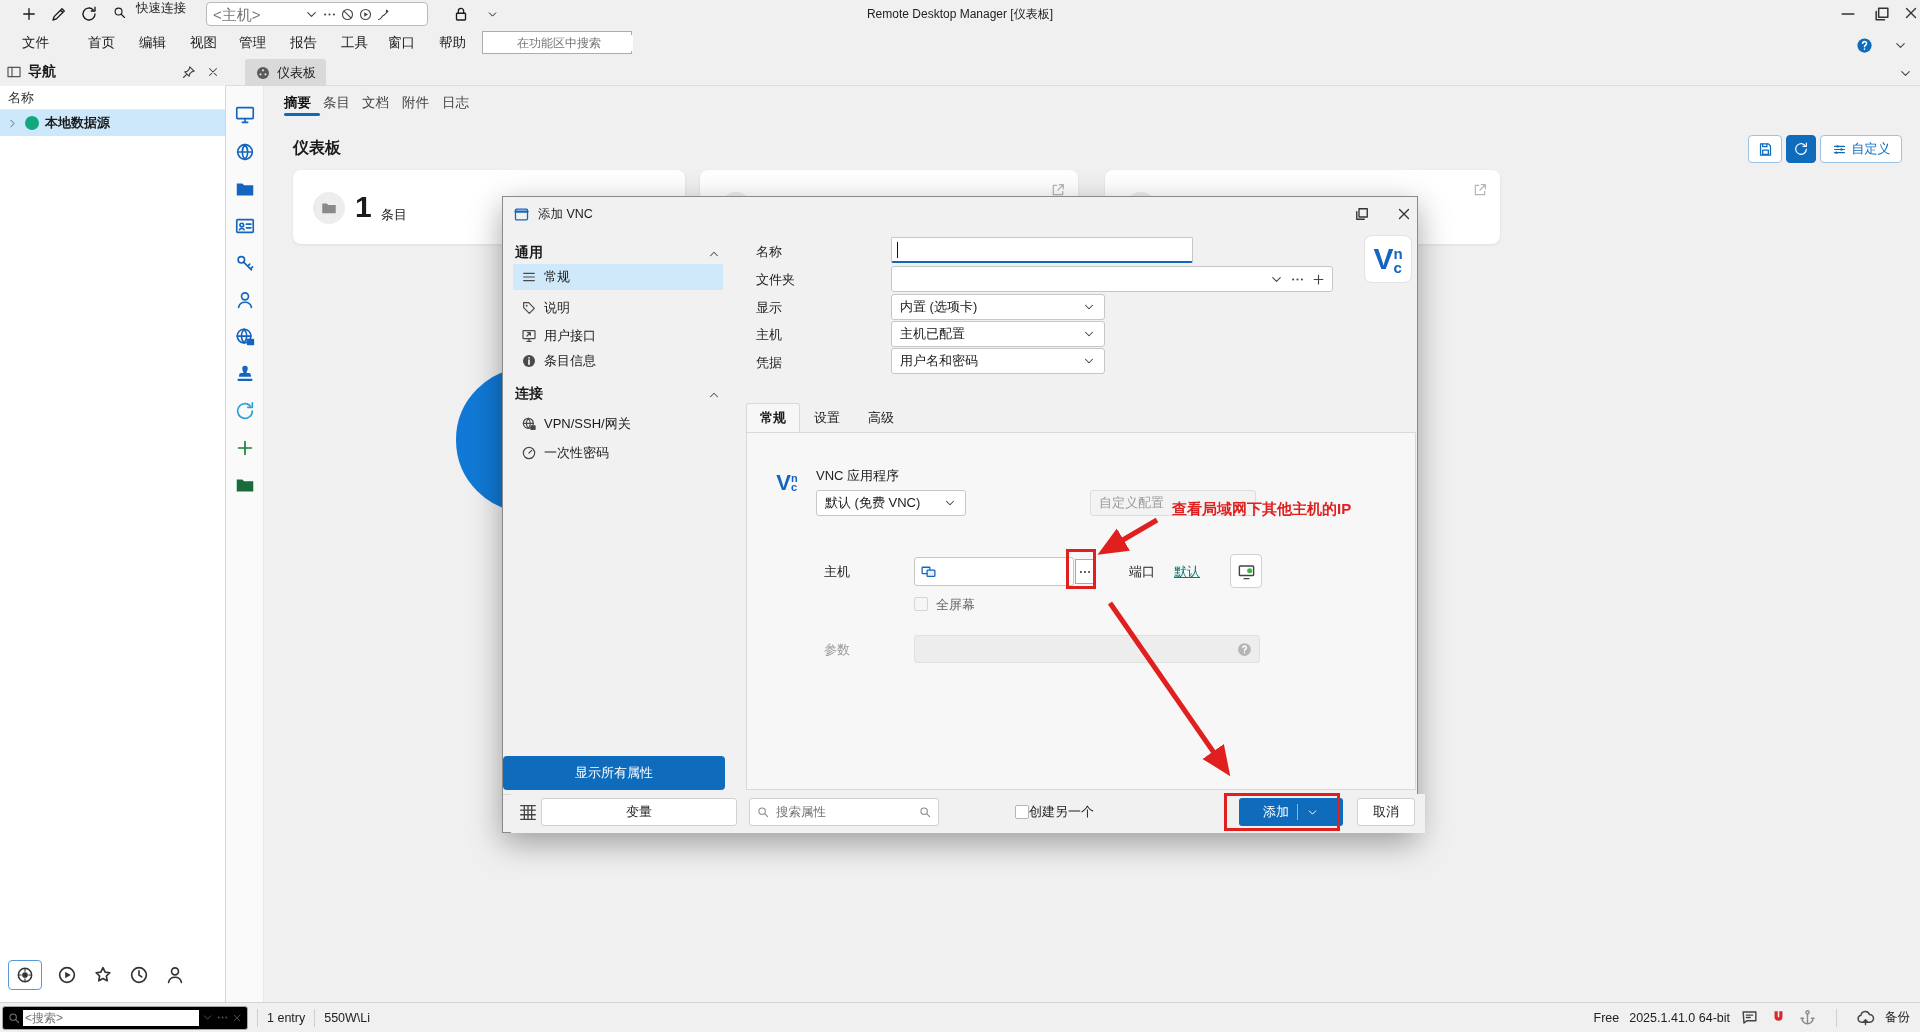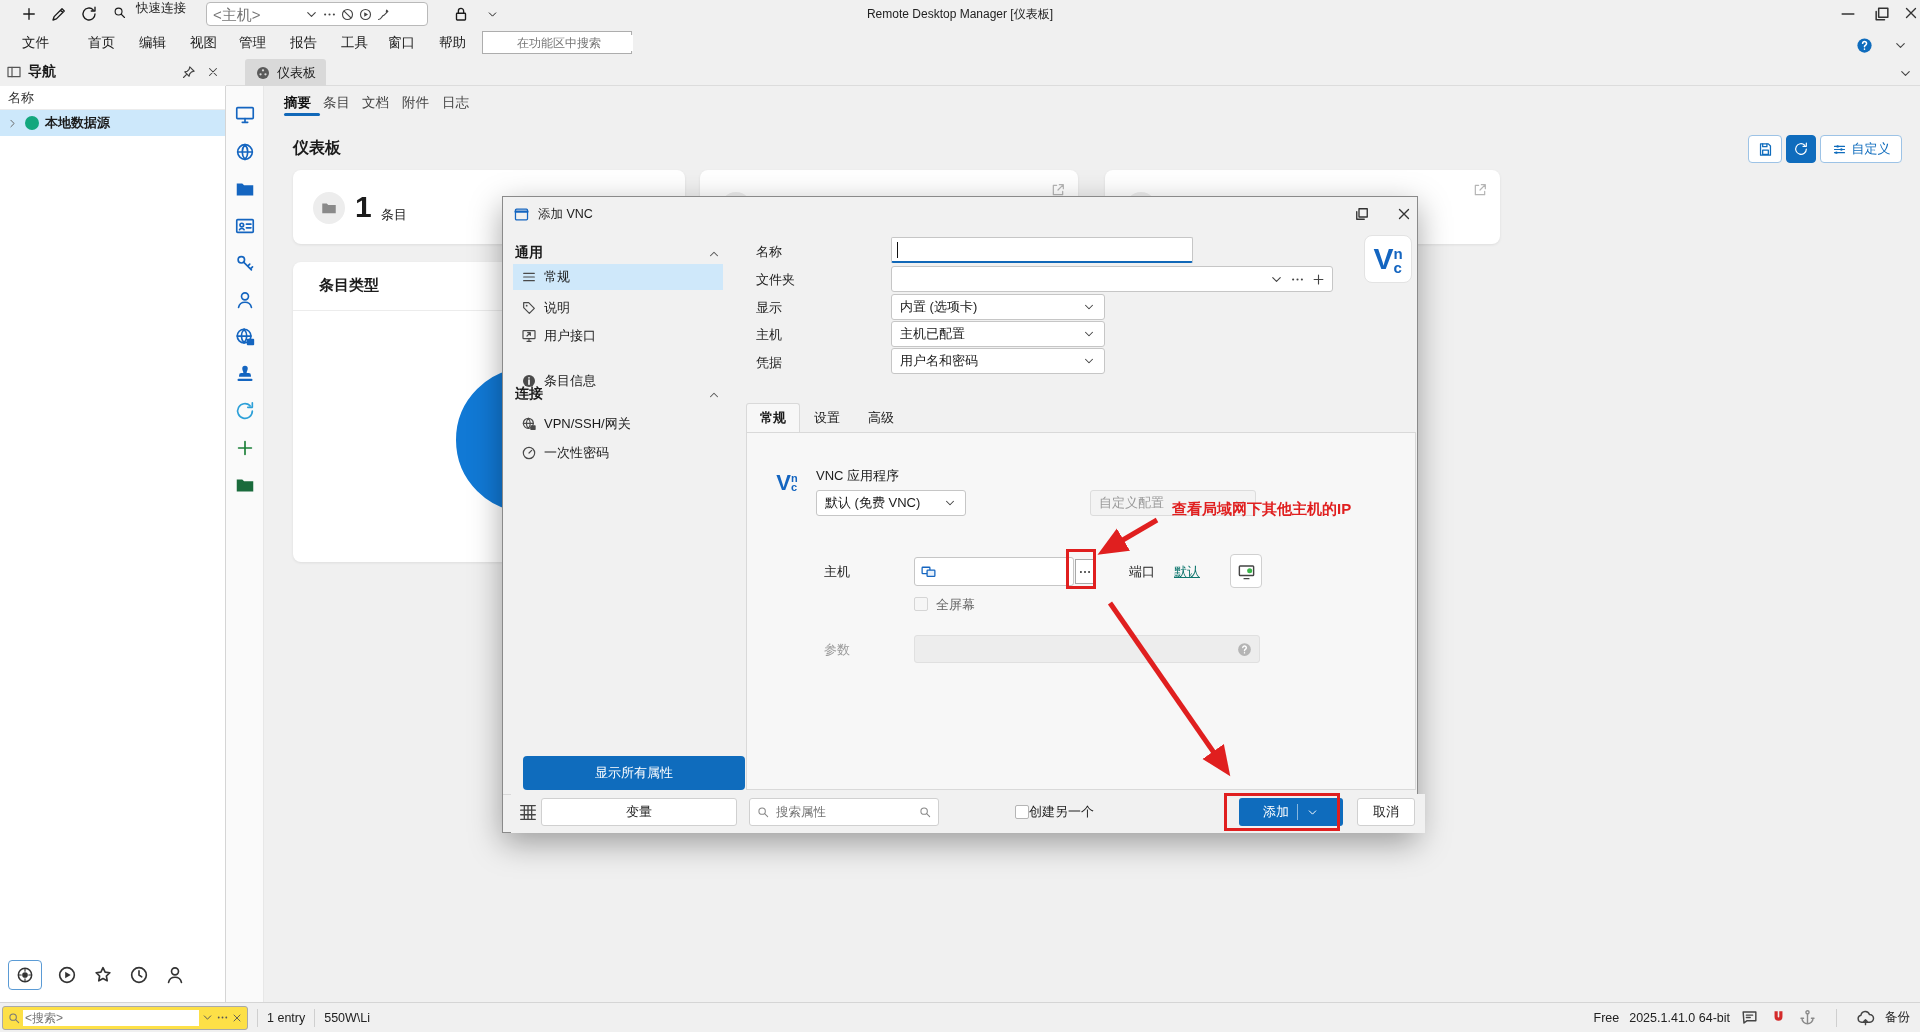--- a/index.html
+++ b/index.html
@@ -37,21 +37,21 @@
   #name-header{height:24px;border-bottom:1px solid #ececec;display:flex;align-items:center;padding:0 8px;color:#333;}
   #tree-row{height:26px;background:#cde8fb;display:flex;align-items:center;padding:0 6px;gap:6px;}
   #tree-row .lbl{font-weight:bold;}
   .green-dot{width:14px;height:14px;border-radius:50%;background:#13a77e;}
   #nav-bottom-icons{position:absolute;left:0;bottom:8px;height:38px;width:226px;display:flex;align-items:center;gap:14px;padding:0 8px;}
   .nb-ic{width:22px;height:22px;color:#333;}
   #nb-selected{width:34px;height:30px;border:1px solid #5b9bd5;border-radius:4px;background:#fff;display:flex;align-items:center;justify-content:center;}
 
   
   #statusbar{position:absolute;left:0;top:1002px;width:1920px;height:30px;background:#f0f0f0;border-top:1px solid #d5d5d5;display:flex;align-items:center;}
-  #sb-search{margin-left:2px;width:246px;height:24px;background:#fde047;border:1px solid #a9a9a9;border-radius:3px;display:flex;align-items:center;padding:0 4px;gap:2px;}
+  #sb-search{margin-left:2px;width:246px;height:24px;background:#000000;border:1px solid #a9a9a9;border-radius:3px;display:flex;align-items:center;padding:0 4px;gap:2px;}
   #sb-search input{border:none;outline:none;flex:1;font-size:12px;color:#999;min-width:20px;}
   .sb-sep{width:1px;height:18px;background:#cfcfcf;margin:0 9px;}
   .sb-txt{font-size:12.5px;color:#222;}
   #sb-right{margin-left:auto;display:flex;align-items:center;gap:10px;padding-right:10px;}
   .sb-ic{width:19px;height:19px;}
 
   
   #iconstrip{position:absolute;left:226px;top:86px;width:38px;height:916px;background:#fafafa;border-right:1px solid #e7e7e7;}
   .strip-ic{position:absolute;left:8px;width:22px;height:22px;color:#1465c0;}
   .dash-tab{position:absolute;top:94px;font-size:13.5px;color:#444;}
@@ -74,21 +74,21 @@
   #dialog{position:absolute;left:502px;top:196px;width:916px;height:637px;background:#f1f1f1;border:1px solid #8a8a8a;box-shadow:0 10px 30px rgba(0,0,0,.35);z-index:50;}
   #dlg-titlebar{position:absolute;left:0;top:0;width:100%;height:34px;display:flex;align-items:center;padding:0 10px;gap:8px;}
   #dlg-title{font-size:12.5px;}
   .dlg-wbtn{position:absolute;top:8px;width:18px;height:18px;color:#333;}
   #dlg-sidebar{position:absolute;left:0;top:34px;width:228px;height:515px;}
   .side-header{position:absolute;left:12px;font-weight:bold;font-size:14px;}
   .side-chevup{position:absolute;left:204px;width:14px;height:14px;color:#555;}
   .side-item{position:absolute;left:10px;width:210px;height:26px;display:flex;align-items:center;gap:7px;padding-left:8px;font-size:13px;color:#1b1b1b;}
   .side-item.sel{background:#cfe8fa;}
   .side-ic{width:16px;height:16px;color:#4a4a4a;flex:0 0 auto;}
-  #show-all-btn{position:absolute;left:20px;top:559px;width:222px;height:34px;background:#0f6cbd;color:#fff;border-radius:4px;display:flex;align-items:center;justify-content:center;font-size:13px;}
+  #show-all-btn{position:absolute;left:0;top:559px;width:222px;height:34px;background:#0f6cbd;color:#fff;border-radius:4px;display:flex;align-items:center;justify-content:center;font-size:13px;}
   .flabel{position:absolute;font-size:13px;color:#222;}
   .flabel.dis{color:#9a9a9a;}
   #name-input{position:absolute;left:388px;top:40px;width:302px;height:26px;background:#fff;border:1px solid #c6c6c6;border-bottom:2px solid #1168b8;border-radius:2px;}
   #name-caret{position:absolute;left:5px;top:4px;width:1px;height:16px;background:#111;}
   #folder-combo{position:absolute;left:388px;top:69px;width:442px;height:26px;background:#fff;border:1px solid #c6c6c6;border-radius:3px;display:flex;align-items:center;justify-content:flex-end;gap:6px;padding-right:6px;}
   .combo-ic{width:15px;height:15px;color:#444;}
   .dd{position:absolute;width:214px;height:26px;background:#fff;border:1px solid #c6c6c6;border-radius:3px;display:flex;align-items:center;padding:0 8px;font-size:13px;}
   .dd .chev{margin-left:auto;width:14px;height:14px;color:#444;}
   .dd.dis{background:#f3f3f3;border-color:#dcdcdc;color:#9a9a9a;}
   .dd.dis .chev{color:#bbb;}
@@ -428,24 +428,20 @@
   </div>
   <div class="card" style="left:1105px;top:170px;width:395px;height:74px">
     <span class="circ"></span>
     <span class="ext-ic ic">
         <svg viewBox="0 0 24 24" fill="none" stroke="currentColor" stroke-width="1.8" stroke-linecap="round" stroke-linejoin="round">
           <path d="M10 5H5v14h14v-5M14 4h6v6M20 4l-8 8"></path>
         </svg>
       </span>
   </div>
 
-  <div id="entrytype-panel">
-    <span id="entrytype-title">条目类型</span>
-    <div id="entrytype-divider"></div>
-  </div>
   <div id="donut"></div>
 
   <div id="statusbar">
     <div id="sb-search">
       <span class="ic" style="width:14px;height:14px;color:#777">
           <svg viewBox="0 0 24 24" fill="none" stroke="currentColor" stroke-width="1.8" stroke-linecap="round" stroke-linejoin="round">
             <circle cx="10.5" cy="10.5" r="5.5"></circle>
             <path d="M14.8 14.8L20 20"></path>
           </svg>
         </span>
@@ -551,21 +547,21 @@
       </div>
       <div class="side-item" style="top:92px">
         <span class="side-ic ic">
             <svg viewBox="0 0 24 24" fill="none" stroke="currentColor" stroke-width="1.8" stroke-linecap="round" stroke-linejoin="round">
               <rect x="3" y="4" width="18" height="12" rx="1"></rect>
               <path d="M9 20h6M12 16v3M9 12l5-5M14 11V7h-4"></path>
             </svg>
           </span>
         <span>用户接口</span>
       </div>
-      <div class="side-item" style="top:137px">
+      <div class="side-item" style="top:117px">
         <span class="side-ic ic">
             <svg viewBox="0 0 24 24" fill="none" stroke="currentColor" stroke-width="1.8" stroke-linecap="round" stroke-linejoin="round">
               <circle cx="12" cy="12" r="9" fill="currentColor" stroke="none"></circle>
               <path d="M12 10.5V17M12 7.2v.2" stroke="#fff" stroke-width="2.4"></path>
             </svg>
           </span>
         <span>条目信息</span>
       </div>
       <span class="side-header" style="top:154px">连接</span>
       <span class="side-chevup ic" style="top:157px">

